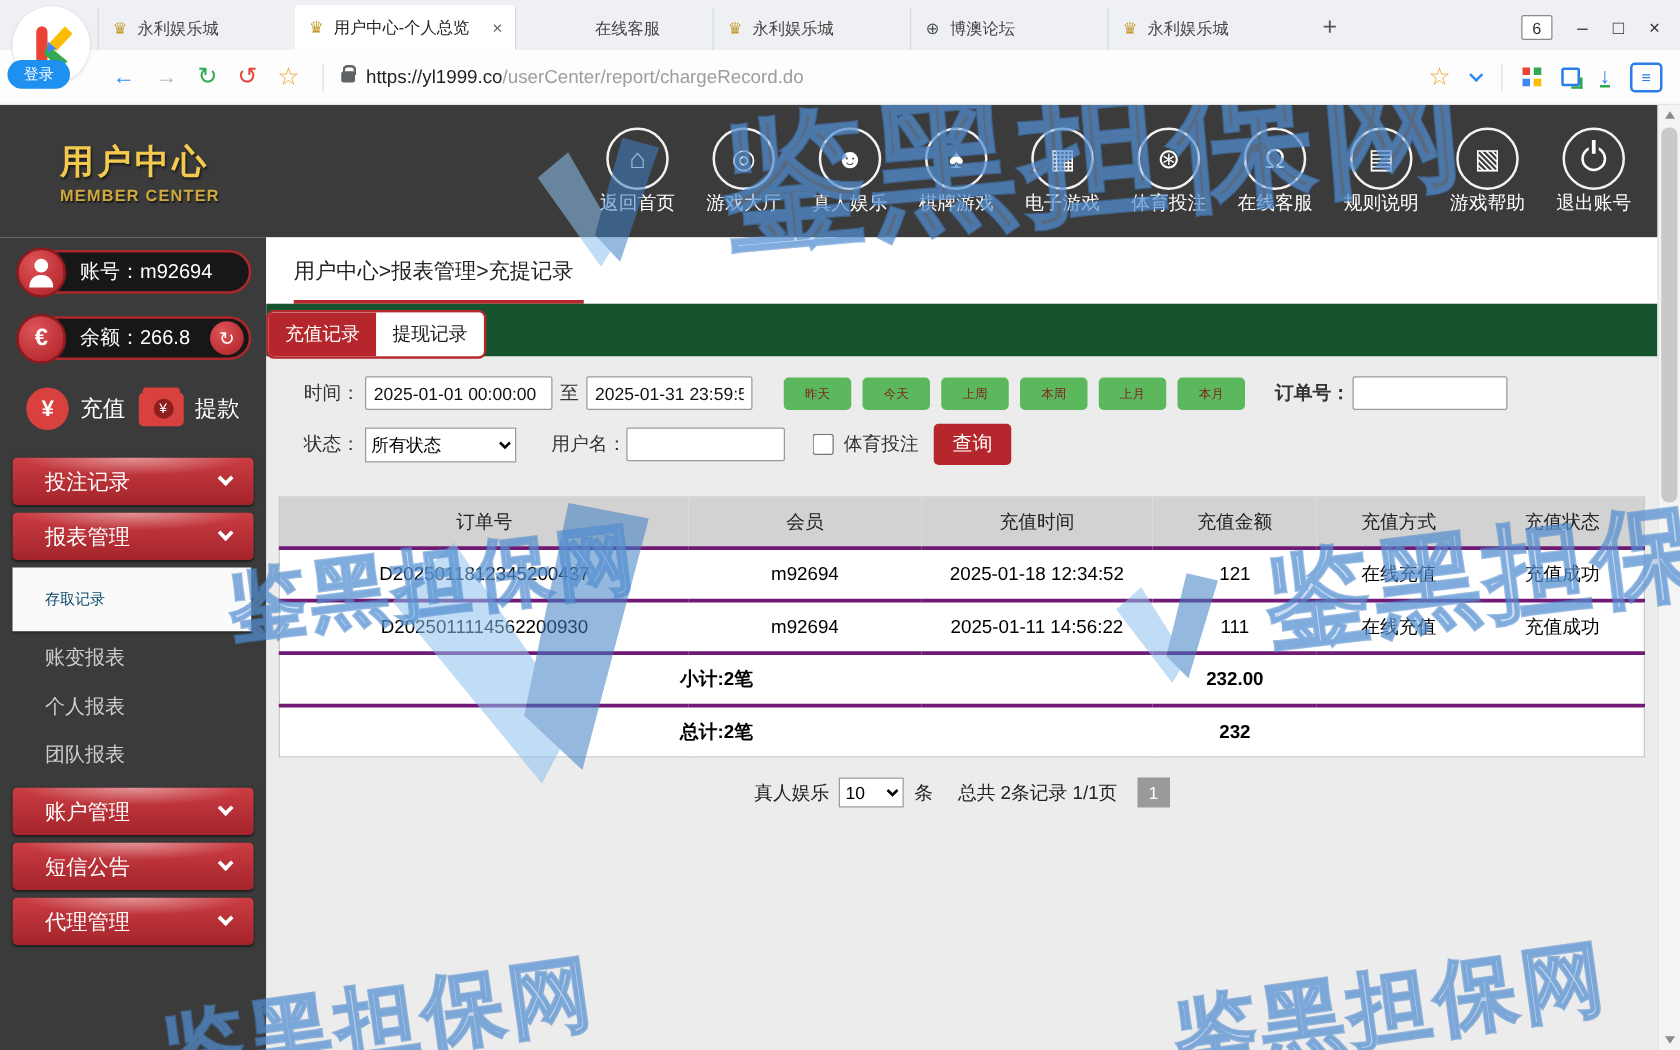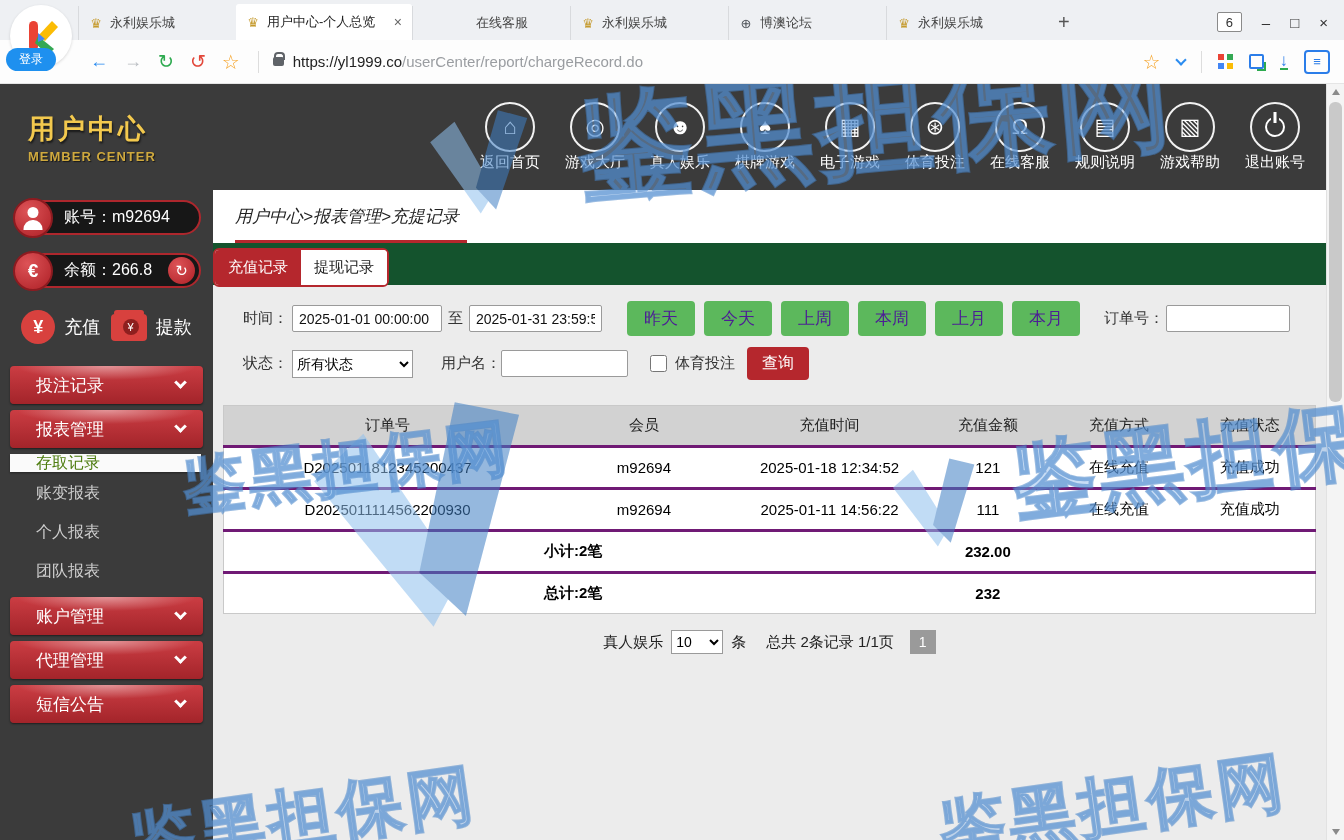--- a/index.html
+++ b/index.html
@@ -34,21 +34,21 @@
   .grid-icon { width:15px; height:15px; display:grid; grid-template-columns:6px 6px; grid-template-rows:6px 6px; gap:3px; }
   .grid-icon i { display:block; }
   .crop-icon { width:15px; height:15px; border:2px solid #2b7de9; border-radius:2px; position:relative; }
   .crop-icon::after { content:''; position:absolute; right:-4px; bottom:-4px; width:7px; height:7px; border-right:2px solid #2daa4f; border-bottom:2px solid #2daa4f; }
   .dl-icon { color:#2b7de9; font-size:17px; border-bottom:2px solid #2daa4f; line-height:15px; }
   .menu-icon { width:26px; height:24px; border:2px solid #2b7de9; border-radius:4px; color:#2b7de9; font-size:13px; display:flex; align-items:center; justify-content:center; }
 
   
   .page { position:absolute; left:0; top:84px; width:1344px; height:756px; background:#ececec; overflow:hidden; }
   .page-header { position:absolute; left:0; top:0; width:1344px; height:106px; background:#3b3b3b; display:flex; align-items:center; }
-  .logo-block { width:220px; padding-left:28px; }
+  .logo-block { width:220px; padding-left:48px; }
   .logo-cn { font-size:27px; font-weight:bold; letter-spacing:3px; color:#f3c94e; text-shadow:1px 2px 2px rgba(0,0,0,.6); }
   .logo-en { font-size:13px; font-weight:bold; letter-spacing:1px; color:#cfa93e; text-shadow:1px 1px 1px rgba(0,0,0,.6); margin-top:2px; }
   .hnav { margin-left:auto; display:flex; gap:27px; padding-right:40px; }
   .hnav-item { display:flex; flex-direction:column; align-items:center; width:58px; }
   .hnav-circle { width:50px; height:50px; border:2px solid #f2f2f2; border-radius:50%; display:flex; align-items:center; justify-content:center; color:#fff; font-size:22px; }
   .hnav-label { color:#fff; font-size:15px; margin-top:1px; white-space:nowrap; }
   .power-glyph { width:20px; height:20px; border:2px solid #fff; border-radius:50%; position:relative; }
   .power-glyph::before { content:''; position:absolute; top:-6px; left:50%; transform:translateX(-50%); width:8px; height:8px; background:#3b3b3b; }
   .power-glyph::after { content:''; position:absolute; top:-7px; left:50%; transform:translateX(-50%); width:3px; height:11px; background:#fff; }
 
@@ -63,42 +63,42 @@
   .side-pill.balance { margin-top:18px; }
   .actions { display:flex; justify-content:space-around; padding:22px 16px 16px; }
   .action { display:flex; align-items:center; gap:9px; color:#fff; font-size:18px; }
   .yen-circle { width:34px; height:34px; border-radius:50%; background:#d8413e; color:#fff; font-size:18px; font-weight:bold; display:flex; align-items:center; justify-content:center; }
   .wallet { width:36px; height:27px; background:#d8413e; border-radius:4px; position:relative; }
   .wallet::before { content:''; position:absolute; top:-4px; left:3px; right:3px; height:6px; background:#d8413e; border-radius:3px; }
   .wallet::after { content:'¥'; position:absolute; left:55%; top:50%; transform:translate(-50%,-50%); width:16px; height:16px; background:#8e1f1f; border-radius:50%; color:#fff; font-size:11px; line-height:16px; text-align:center; }
   .menu-red { position:relative; margin:6px 10px; height:38px; border-radius:4px; color:#fff; font-size:17px; display:flex; align-items:center; padding:0 18px 0 26px;
     background: radial-gradient(ellipse 75% 60% at 50% 0%, rgba(255,255,255,.45), rgba(255,255,255,0) 62%), linear-gradient(180deg,#cb3d43,#a3242a); box-shadow:0 1px 2px rgba(0,0,0,.5); }
   .chev-down { width:9px; height:9px; border-right:3px solid #fff; border-bottom:3px solid #fff; transform:rotate(45deg); margin-left:auto; margin-top:-5px; }
-  .menu-sub-active { margin:6px 12px 2px 10px; height:18px; background:#fafafa; color:#4d7c0f; font-size:16px; display:flex; align-items:center; padding-left:26px; box-shadow:0 1px 2px rgba(0,0,0,.4); }
+  .menu-sub-active { margin:6px 12px 2px 10px; height:51px; background:#fafafa; color:#0c4a6e; font-size:12px; display:flex; align-items:center; padding-left:26px; box-shadow:0 1px 2px rgba(0,0,0,.4); }
   .menu-sub { color:#cfcfcf; font-size:16px; padding:9px 0 9px 36px; }
 
   .main { position:absolute; left:213px; top:106px; width:1113px; height:650px; background:#ececec; }
   .breadcrumb-bar { background:#fff; padding:15px 0 0 22px; }
-  .breadcrumb { font-size:17px; color:#222;font-style:italic; }
+  .breadcrumb { font-size:17px; color:#222; }
   .red-line { width:232px; height:3px; background:#b5272d; margin-top:12px; }
   .content-tabs { background:#14532d; height:42px; padding-top:5px; }
   .tab-group { display:inline-flex; border:2px solid #b5272d; border-radius:6px; overflow:hidden; background:#fff; }
   .ctab { font-size:15px; padding:8px 13px; color:#222; background:#fff; }
   .ctab.active { background:#b5272d; color:#fff; }
 
   .filters { padding:16px 0 12px 30px; font-size:15px; color:#333; }
   .frow { display:flex; align-items:center; margin-bottom:11px; }
   .frow input[type=text] { height:27px; border:1px solid #9a9a9a; border-radius:2px; font-size:14px; padding:0 6px; font-family:inherit; background:#fff; color:#111; }
   .inp-date { width:150px; }
   .inp-date2 { width:133px; }
   .lbl { margin-right:4px; }
   .to-lbl { margin:0 6px; }
-  .qbtn { background:#5cb85c; color:#4c1d95; font-size:17px; border:none; border-radius:4px; padding:6px 17px; margin-left:9px; font-family:inherit; }
+  .qbtn { background:#5cb85c; color:#7f1d1d; font-size:10px; border:none; border-radius:4px; padding:6px 17px; margin-left:9px; font-family:inherit; }
   .qbtn.first { margin-left:25px; }
-  .order-lbl { margin-left:24px; margin-right:2px; }
+  .order-lbl { margin-left:24px; margin-right:2px;font-weight:bold; }
   .inp-order { width:124px; }
   .sel { height:28px; border:1px solid #9a9a9a; font-size:14px; font-family:inherit; background:#fff; width:121px; }
   .user-lbl { margin-left:28px; }
   .inp-user { width:127px; }
   .chk { width:17px; height:17px; margin-left:22px; accent-color:#fff; }
   .chk-lbl { margin-left:8px; }
   .search-btn { background:#b5272d; color:#fff; font-size:16px; border:none; border-radius:4px; padding:6px 15px; margin-left:12px; font-family:inherit; }
 
   table.report { width:calc(100% - 20px); margin:2px 10px 0; border-collapse:collapse; font-size:15px; background:#fff; border:1px solid #c9c9c9; }
   table.report th { background:#d2d2d2; font-weight:normal; color:#222; padding:10px 4px; }
@@ -280,25 +280,25 @@
     </div>
     <div class="menu-sub-active">存取记录</div>
     <div class="menu-sub">账变报表</div>
     <div class="menu-sub">个人报表</div>
     <div class="menu-sub">团队报表</div>
     <div class="menu-red">
       <span>账户管理</span>
         <span class="chev-down"></span>
     </div>
     <div class="menu-red">
+      <span>短信公告</span>
+        <span class="chev-down"></span>
+    </div>
+    <div class="menu-red">
       <span>代理管理</span>
-        <span class="chev-down"></span>
-    </div>
-    <div class="menu-red">
-      <span>短信公告</span>
         <span class="chev-down"></span>
     </div>
   </div>
 
   <div class="main">
     <div class="breadcrumb-bar">
       <div class="breadcrumb">用户中心&gt;报表管理&gt;充提记录</div>
       <div class="red-line"></div>
     </div>
     <div class="content-tabs">

